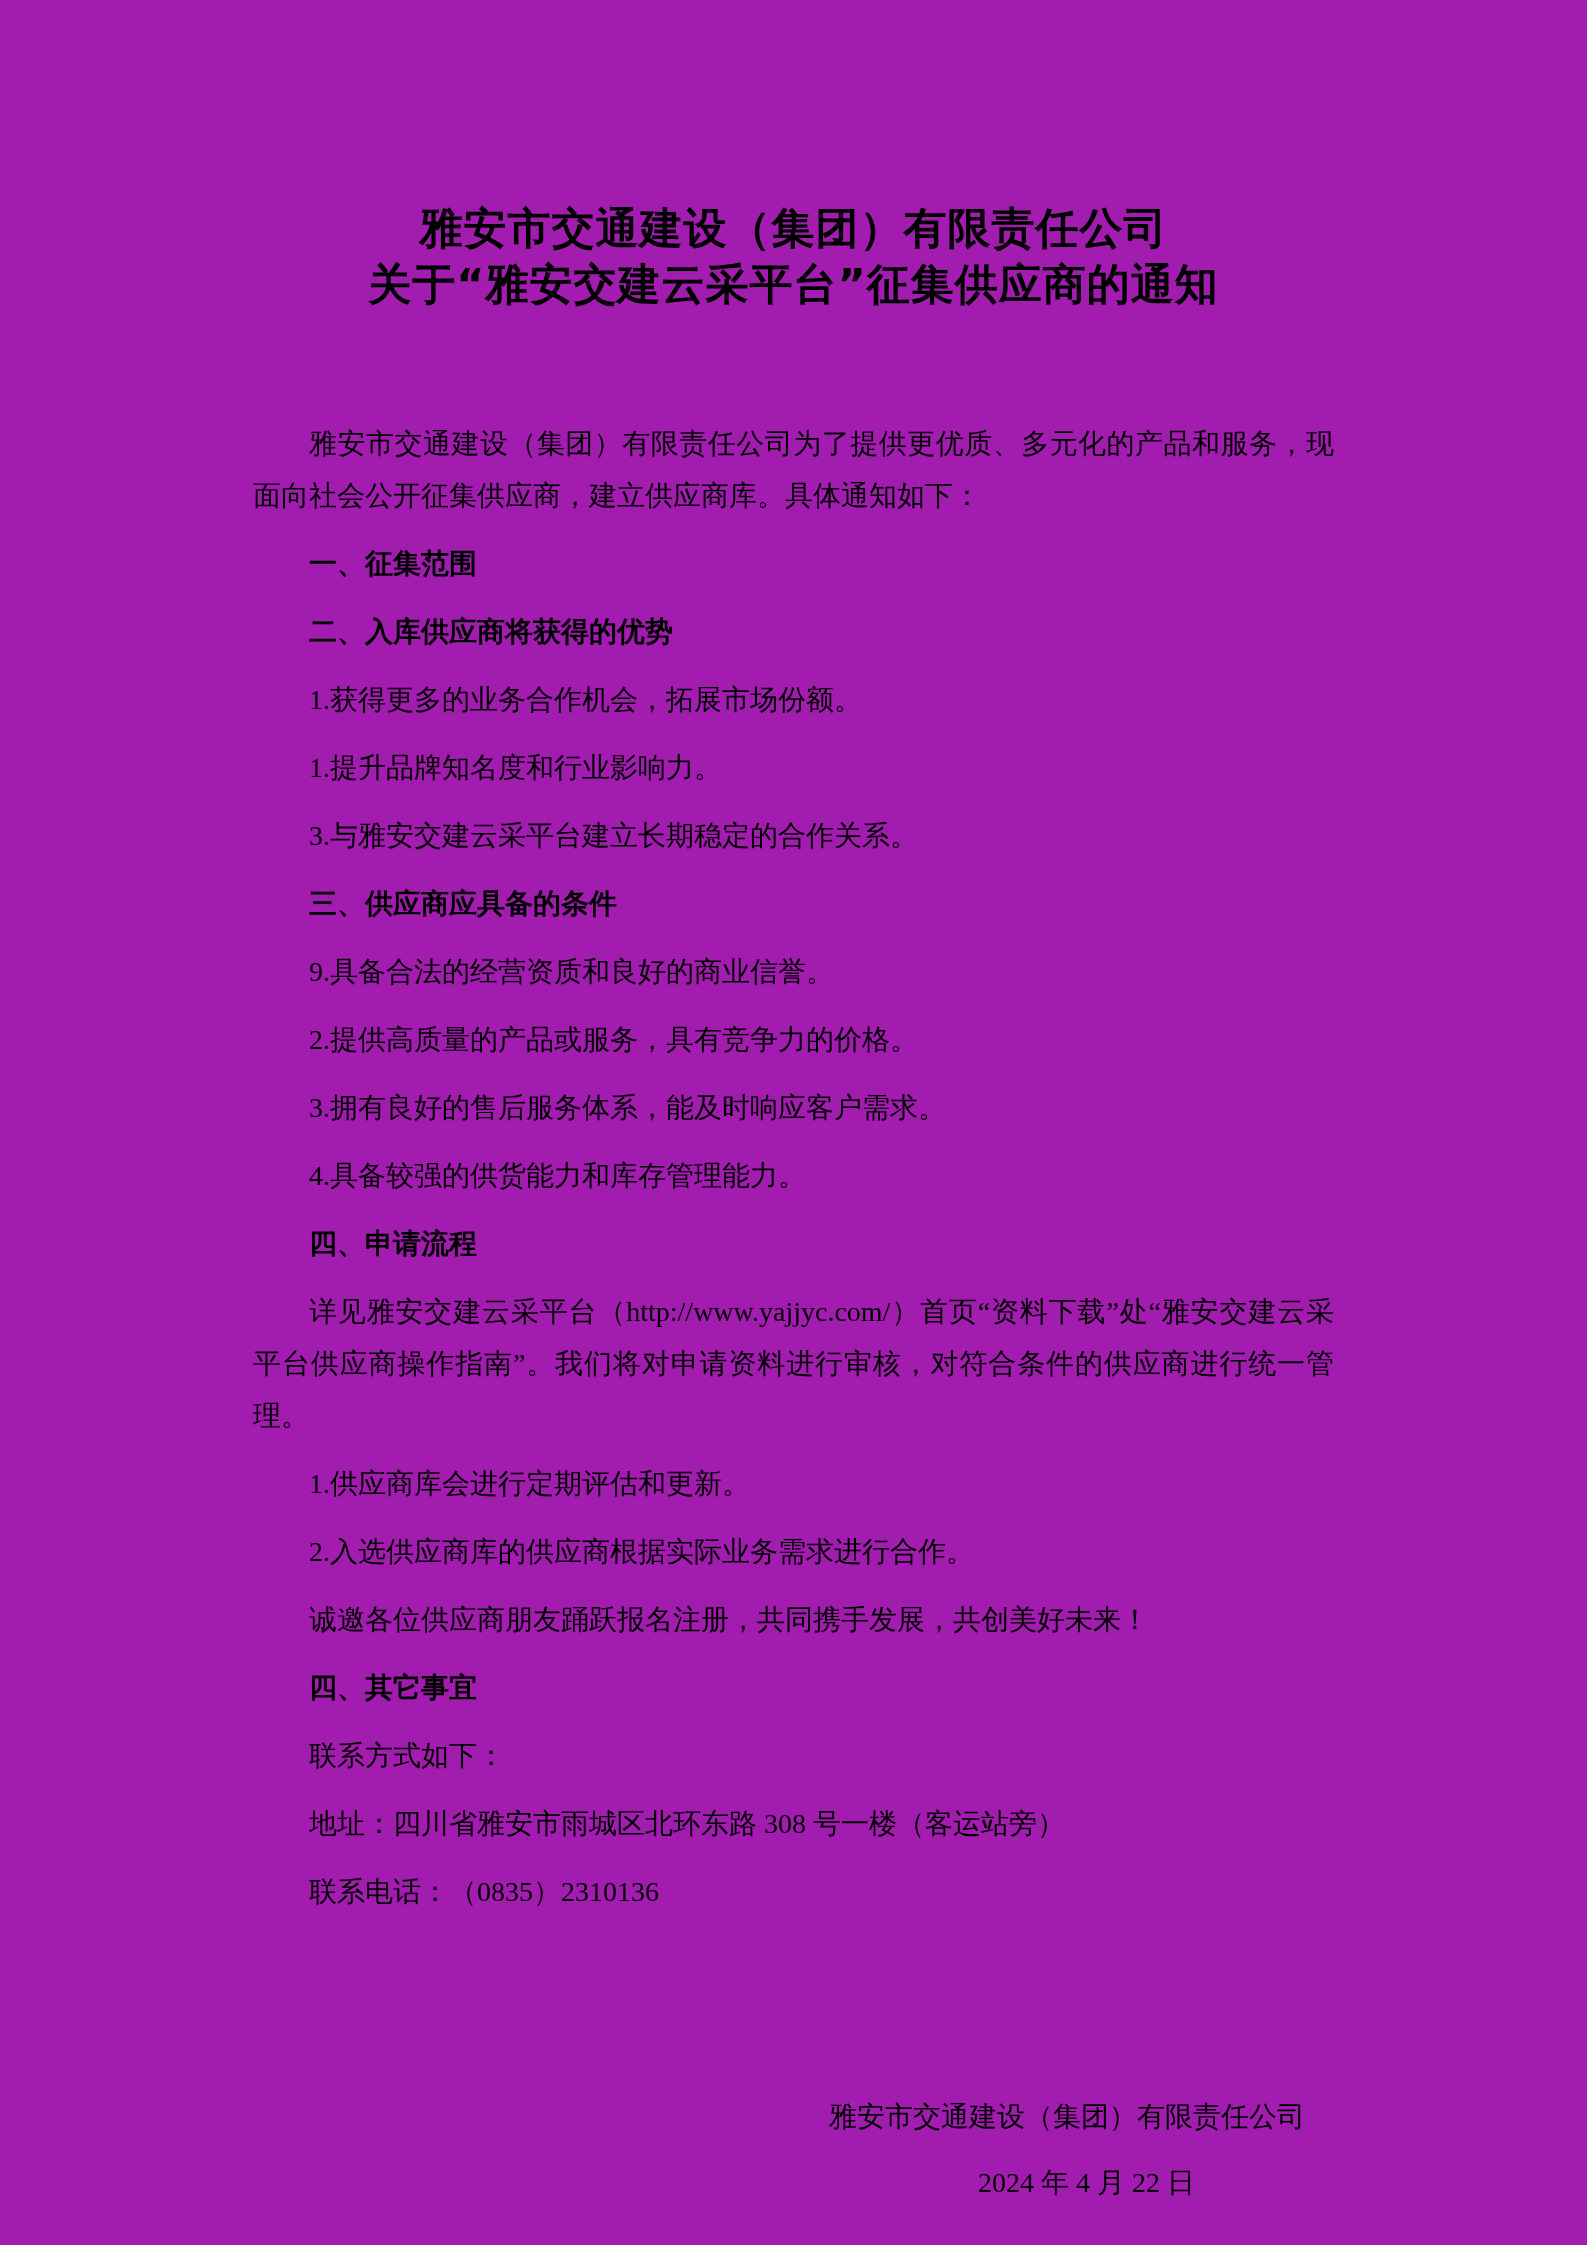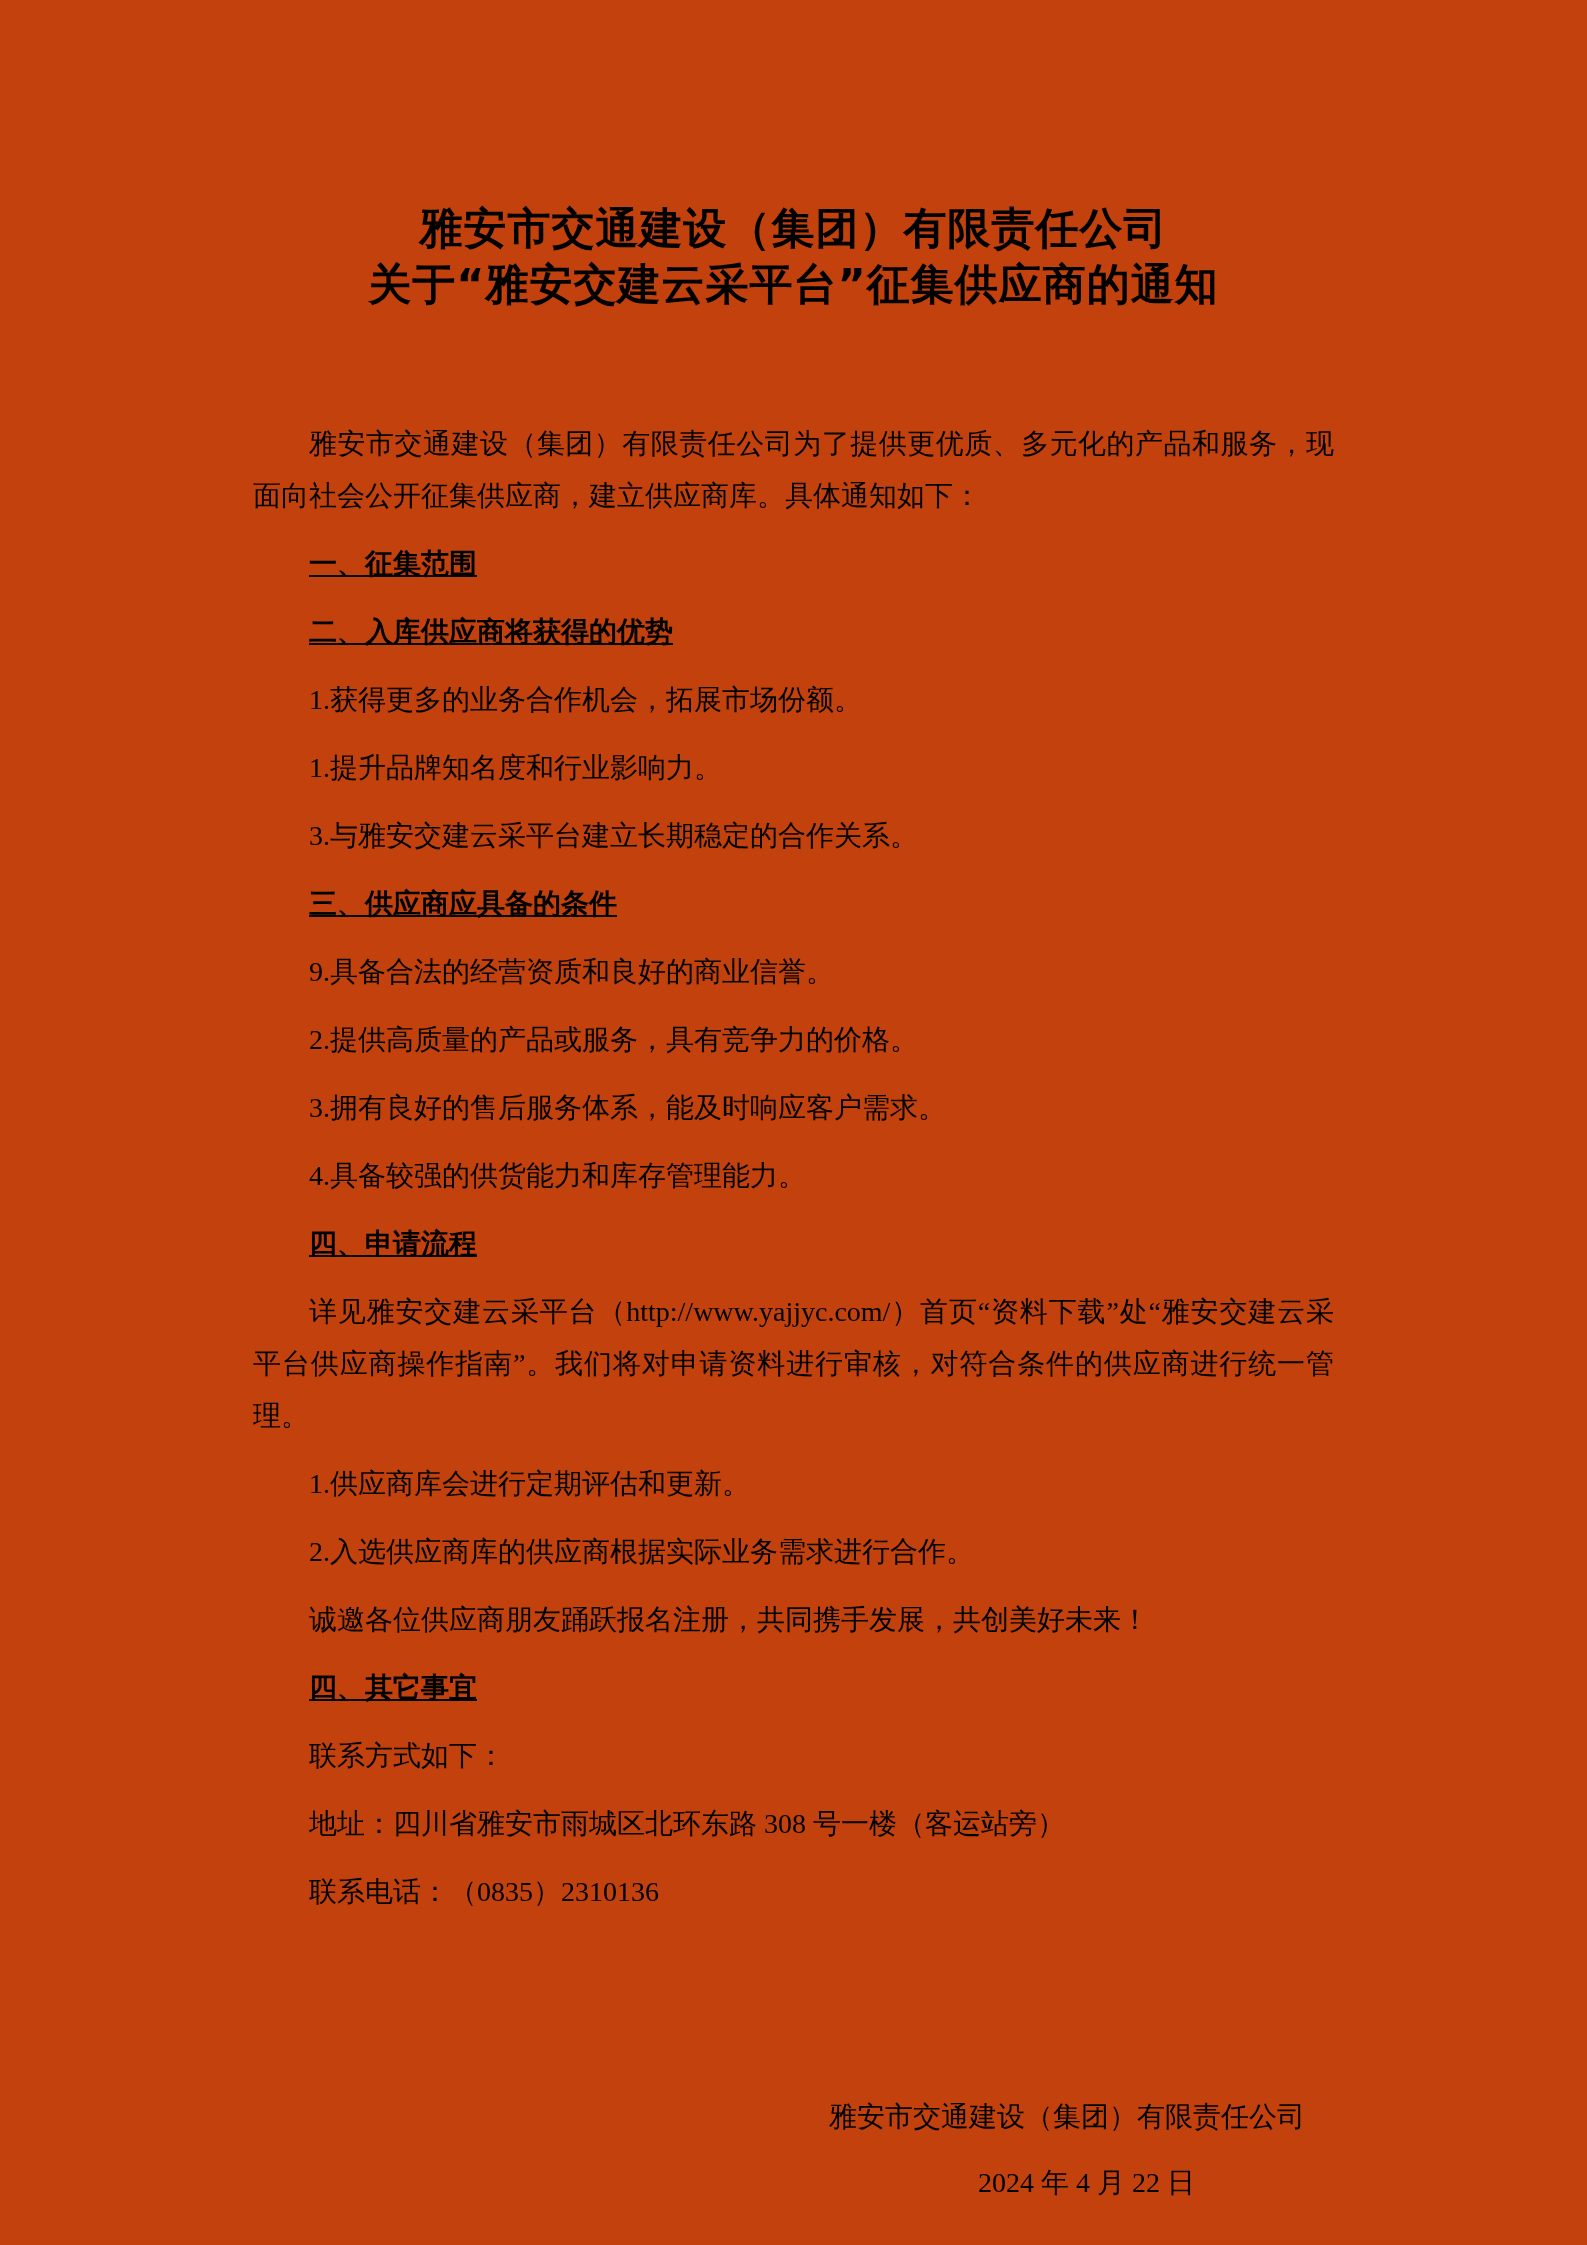--- a/index.html
+++ b/index.html
@@ -5,21 +5,21 @@
   html, body {
     margin: 0;
     padding: 0;
     background: #ffffff;
   }
   .page {
     position: relative;
     width: 1587px;
     height: 2245px;
     box-sizing: border-box;
-    background: #c2410c;
+    background: #a21caf;
     color: #000000;
     padding: 200px 237px 0 237px;
     font-family: "Liberation Serif", "DejaVu Serif", serif;
     overflow: hidden;
   }
   .doc-title {
     font-family: "DejaVu Sans", "Liberation Sans", sans-serif;
     font-weight: 700;
     font-size: 43px;
     line-height: 56px;
@@ -35,21 +35,20 @@
     line-height: 52px;
     text-align: justify;
   }
   .doc-body p {
     margin: 16px;
     text-indent: 56px;
   }
   .heading {
     font-family: "DejaVu Sans", "Liberation Sans", sans-serif;
     font-weight: 700;
-    text-decoration: underline;
   }
   .signature {
     margin-top: 166px;
     font-size: 28px;
     line-height: 66px;
   }
   .signature p {
     margin: 0;
     text-indent: 0;
   }

